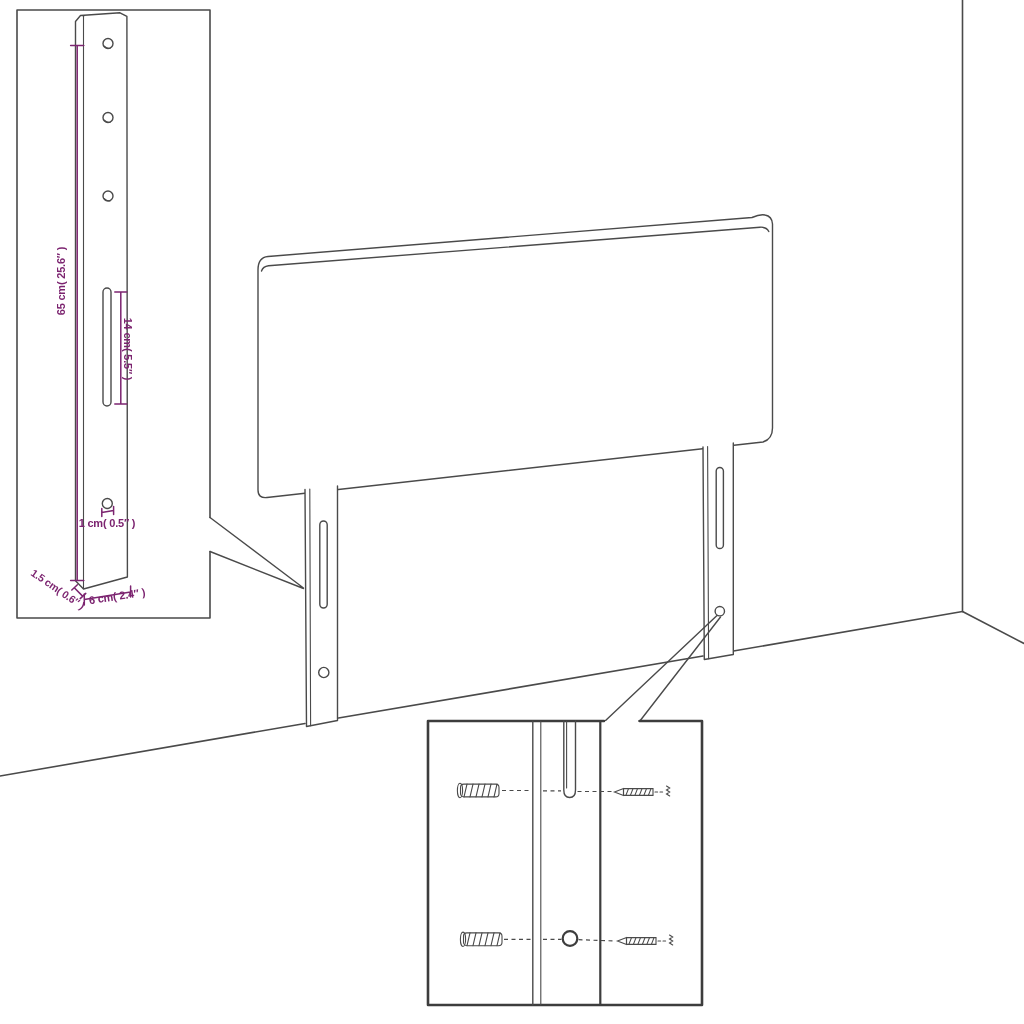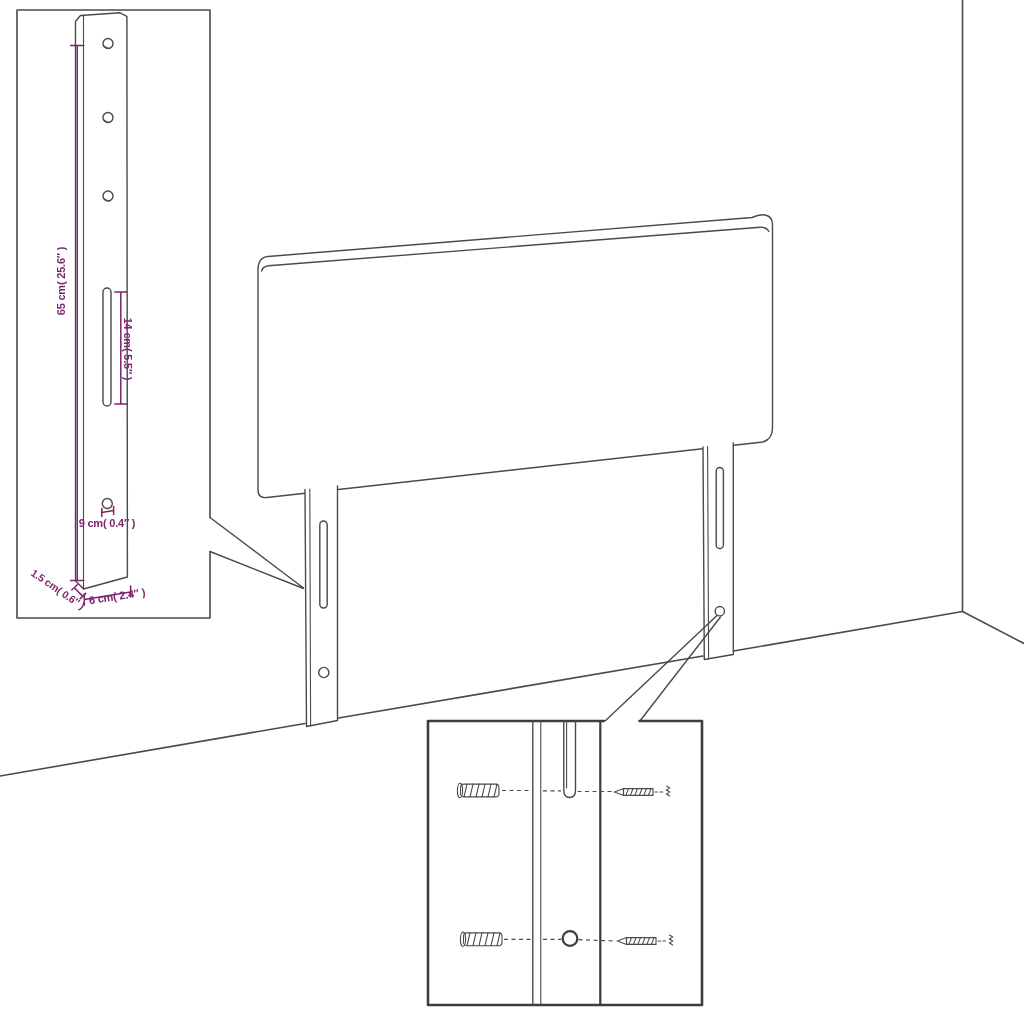--- a/index.html
+++ b/index.html
@@ -134,19 +134,19 @@
         <path class="dash" d="M578.5,939.7 L615,941"></path>
         <use href="#screw" transform="translate(617.5,941)"></use>
       </g>
     </g>
   </svg>
 
   <div class="dim-label" style="left:60.5px;top:281px;--rot:-90deg;">65 cm( 25.6″ )</div>
 
   <div class="dim-label" style="left:128px;top:349px;--rot:90deg;">14 cm( 5.5″ )</div>
 
-  <div class="dim-label" style="left:107px;top:523px;">9 cm( 0.4″ )</div>
+  <div class="dim-label" style="left:107px;top:523px;">1 cm( 0.5″ )</div>
 
   <div class="dim-label small" style="left:58px;top:589px;--rot:34.5deg;">1.5 cm( 0.6″ )</div>
 
   <div class="dim-label" style="left:116.5px;top:596px;--rot:-8.5deg;">6 cm( 2.4″ )</div>
 
 </div>
 
 </body></html>

